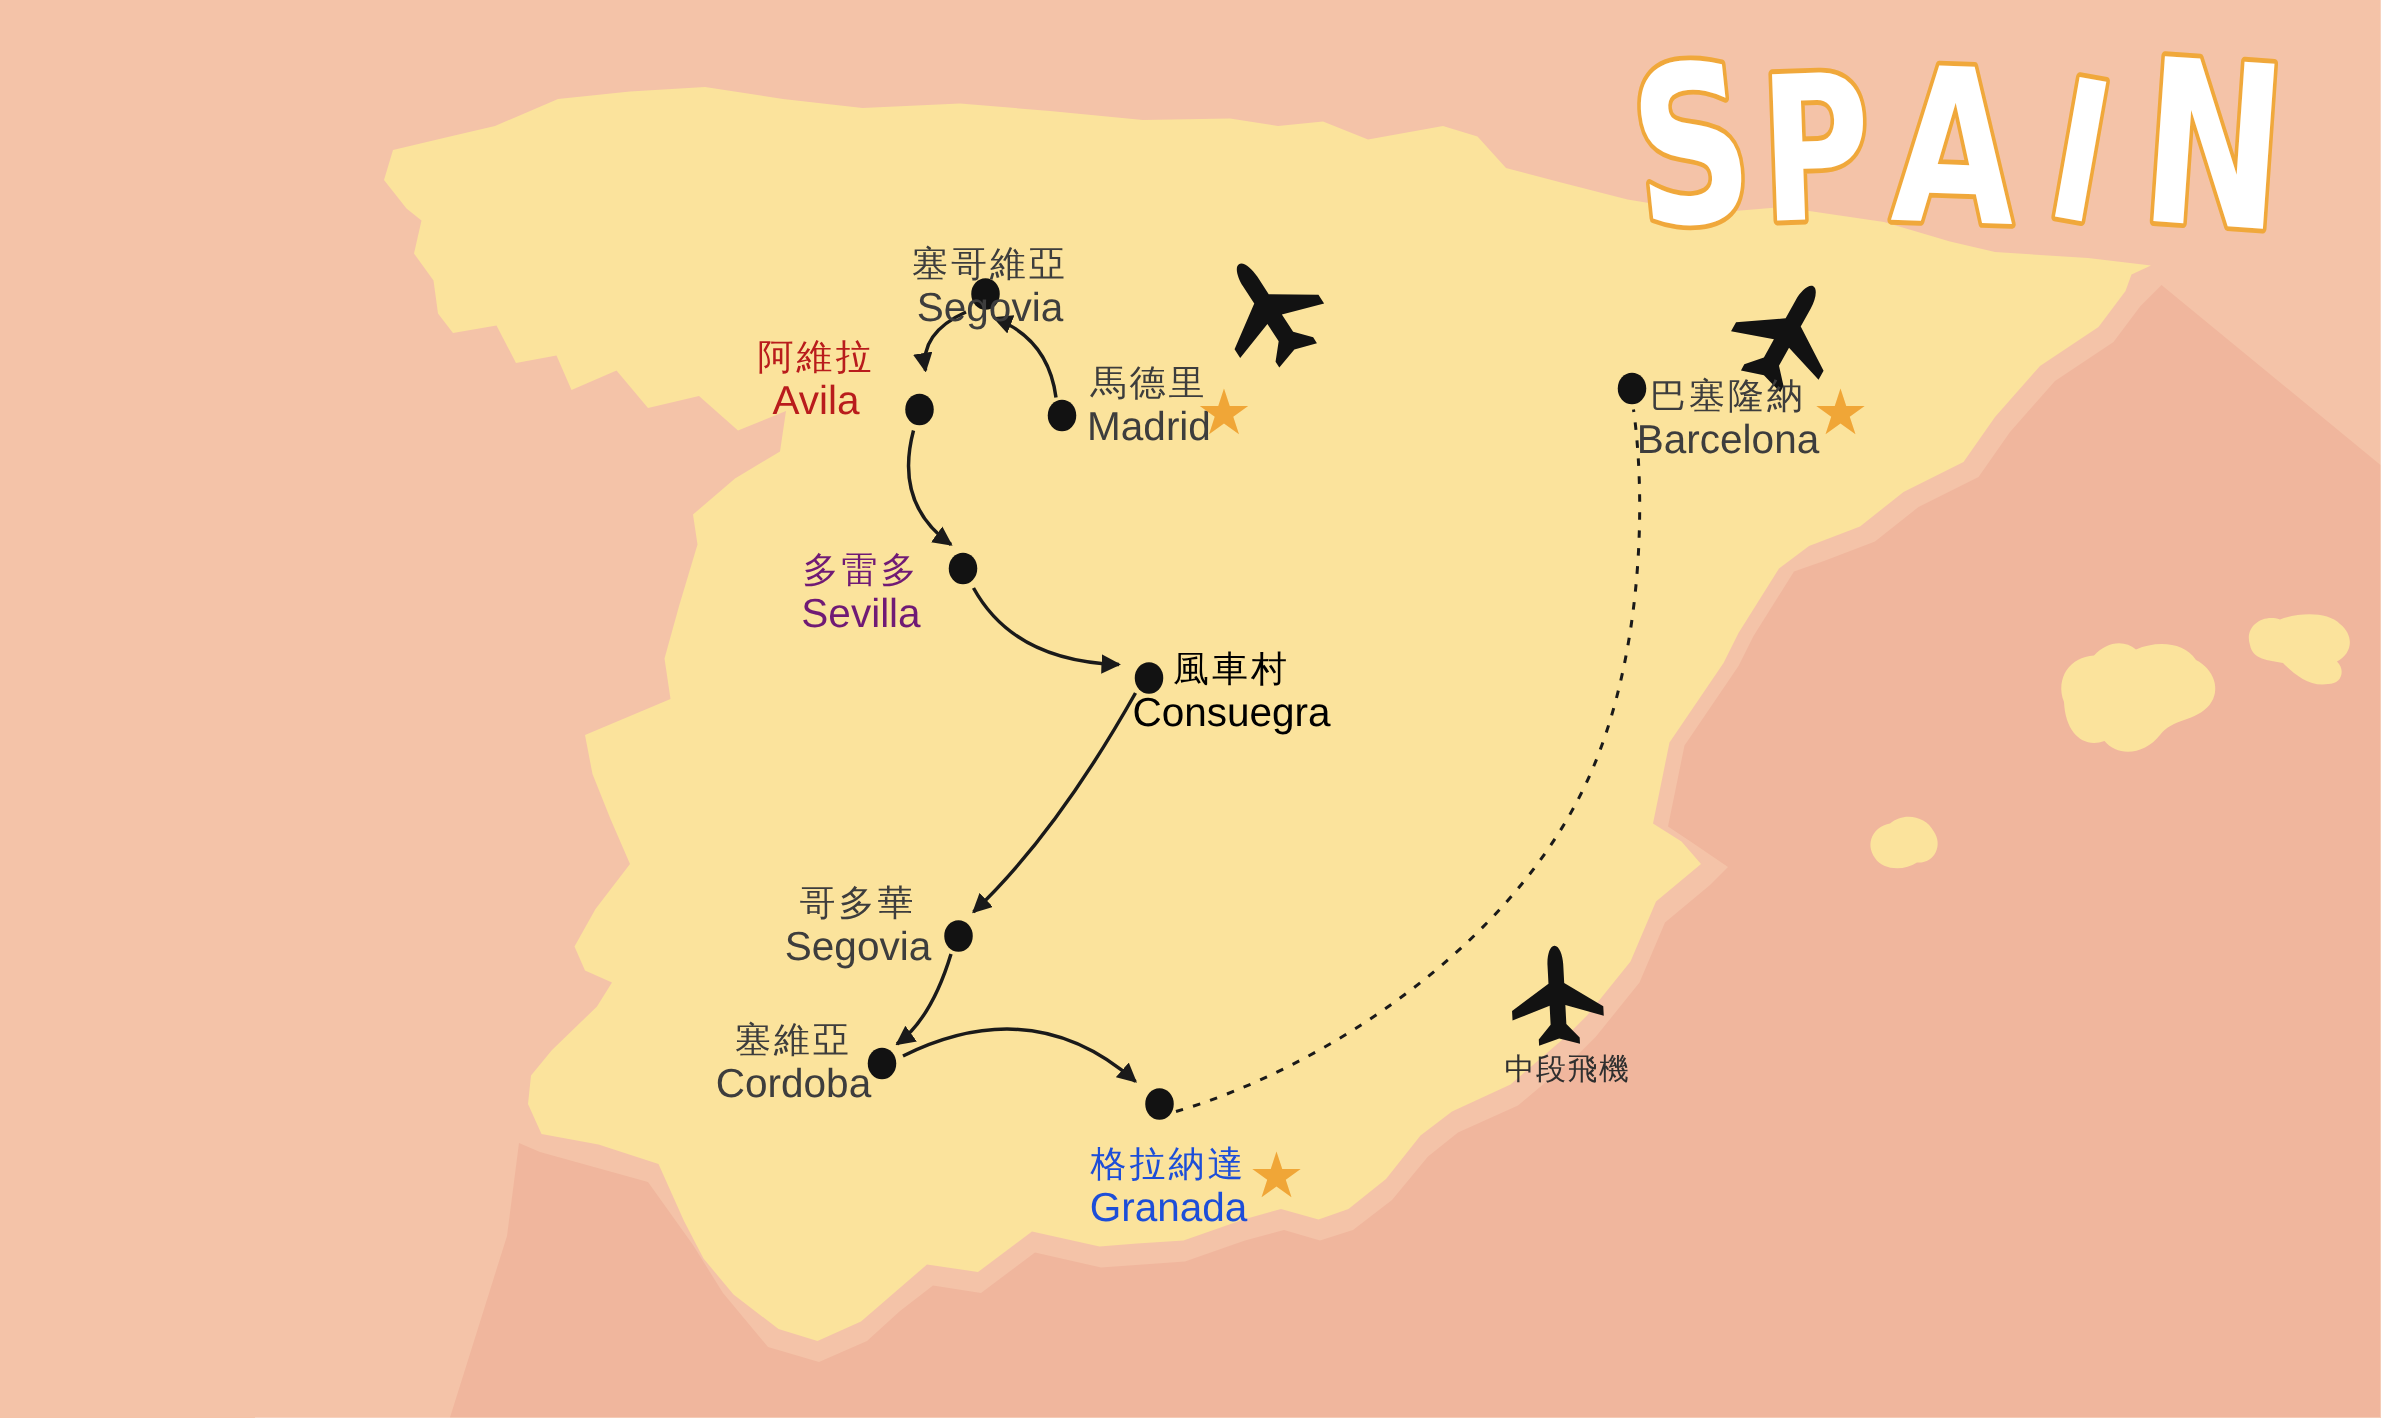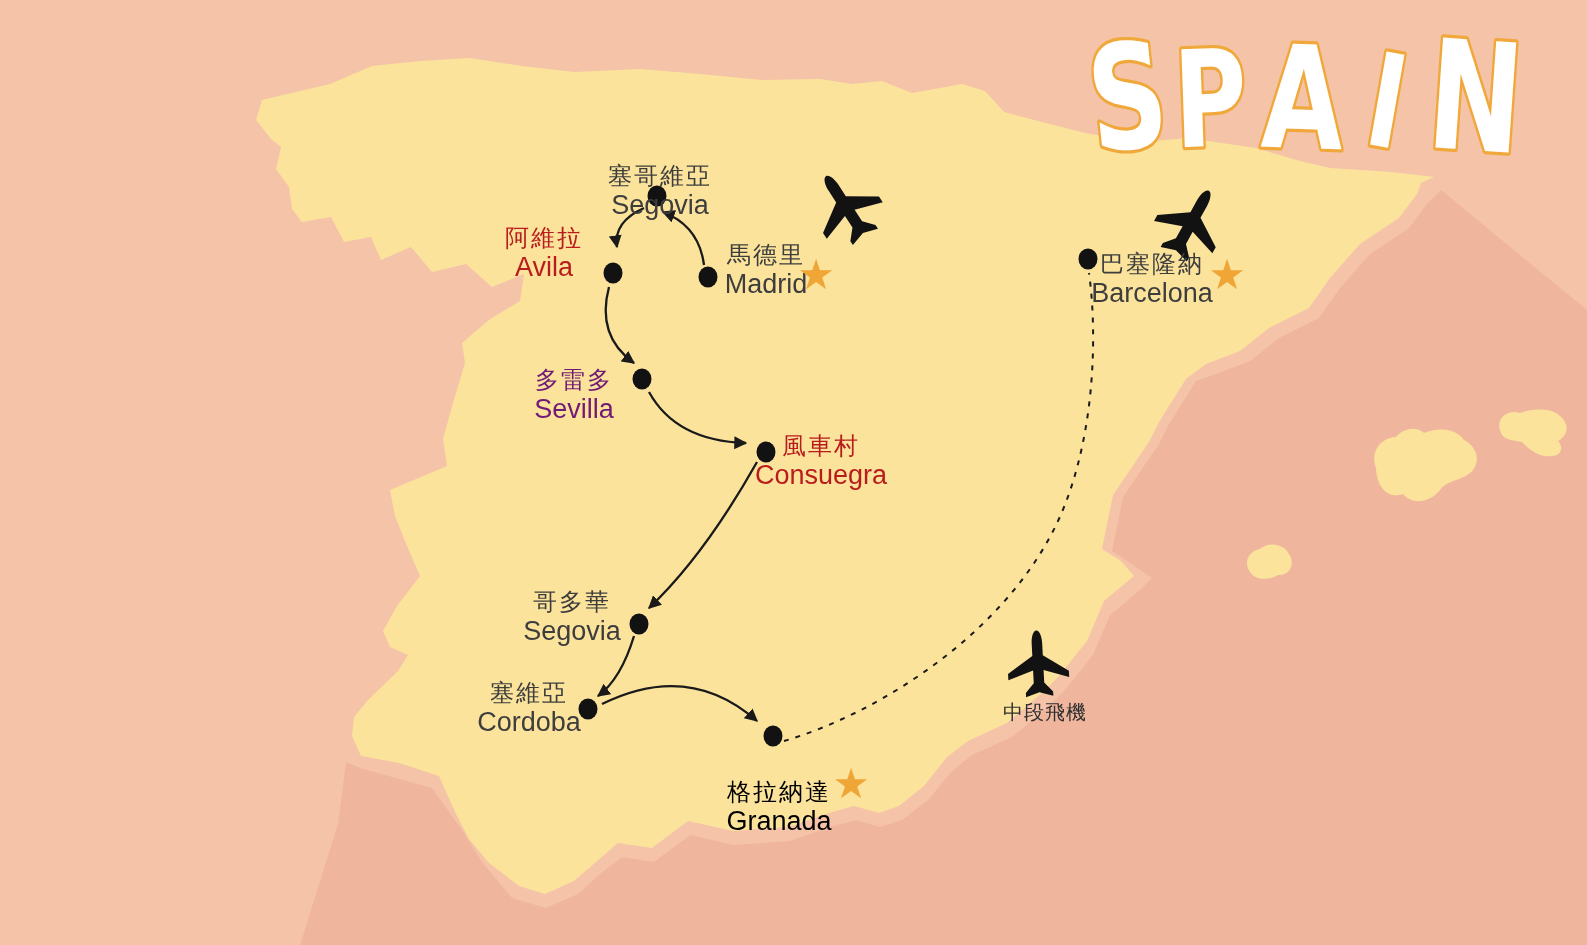--- a/index.html
+++ b/index.html
@@ -139,33 +139,33 @@
       </div>
       <div class="city-label" style="left: 766px; top: 241px; color: rgb(61, 61, 61);">
         <span class="zh">馬德里</span>
         <span class="en">Madrid</span>
       </div>
       <span class="star" style="left: 816px; top: 277px; color: rgb(240, 166, 55);">★</span>
       <div class="city-label" style="left: 574px; top: 366px; color: #701a75;">
         <span class="zh">多雷多</span>
         <span class="en">Sevilla</span>
       </div>
-      <div class="city-label" style="left: 821px; top: 432px; color: #b91c1c;">
+      <div class="city-label" style="left: 821px; top: 432px; color: #000000;">
         <span class="zh">風車村</span>
         <span class="en">Consuegra</span>
       </div>
       <div class="city-label" style="left: 572px; top: 572px; color: rgb(61, 61, 61); margin-top: 16px;">
         <span class="zh">哥多華</span>
         <span class="en">Segovia</span>
       </div>
       <div class="city-label" style="left: 529px; top: 679px; color: rgb(61, 61, 61);">
         <span class="zh">塞維亞</span>
         <span class="en">Cordoba</span>
       </div>
-      <div class="city-label" style="left: 779px; top: 762px; color: #000000; margin-top: 16px;">
+      <div class="city-label" style="left: 779px; top: 762px; color: #1d4ed8;">
         <span class="zh">格拉納達</span>
         <span class="en">Granada</span>
       </div>
       <span class="star" style="left: 851px; top: 786px; color: rgb(240, 166, 55);">★</span>
       <div class="city-label" style="left: 1152px; top: 250px; color: rgb(61, 61, 61);">
         <span class="zh">巴塞隆納</span>
         <span class="en">Barcelona</span>
       </div>
       <span class="star" style="left: 1227px; top: 277px; color: rgb(240, 166, 55);">★</span>
       <div class="flight-label" style="left: 1045px; top: 699px;">中段飛機</div>

